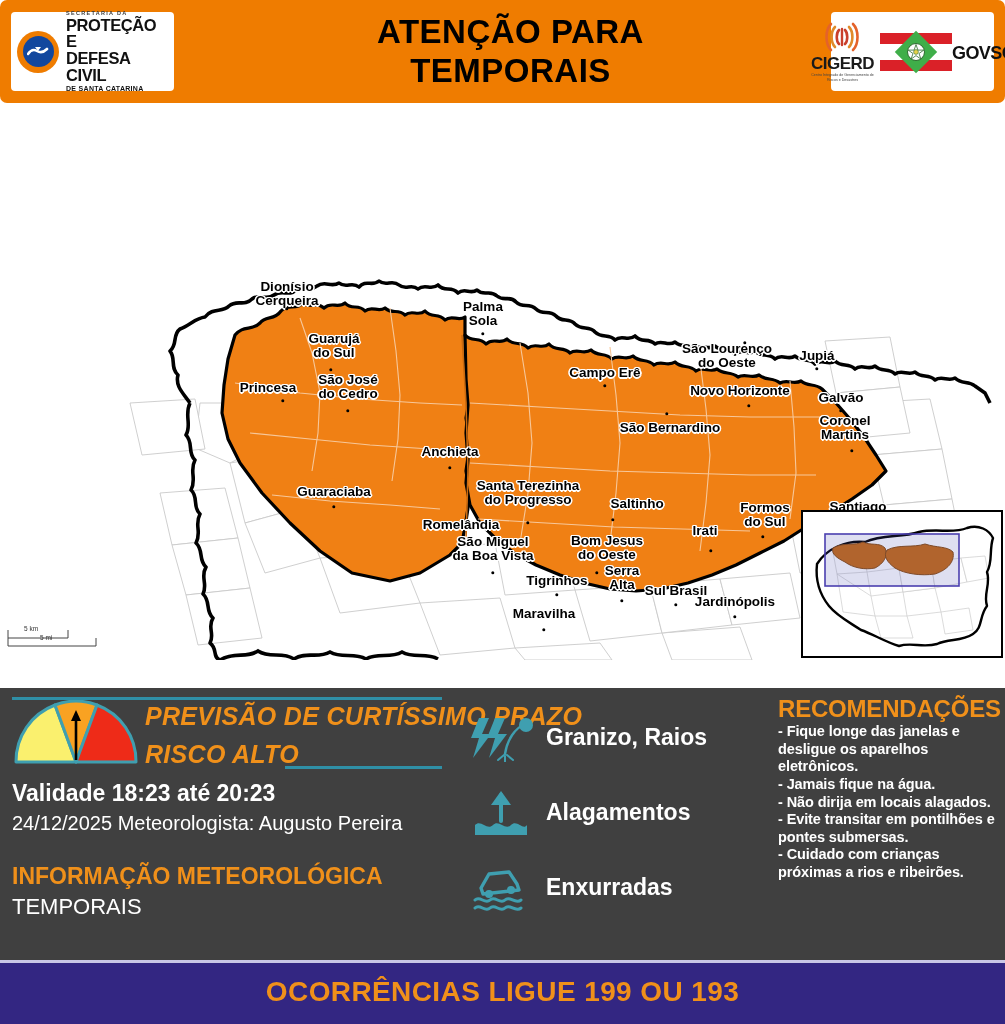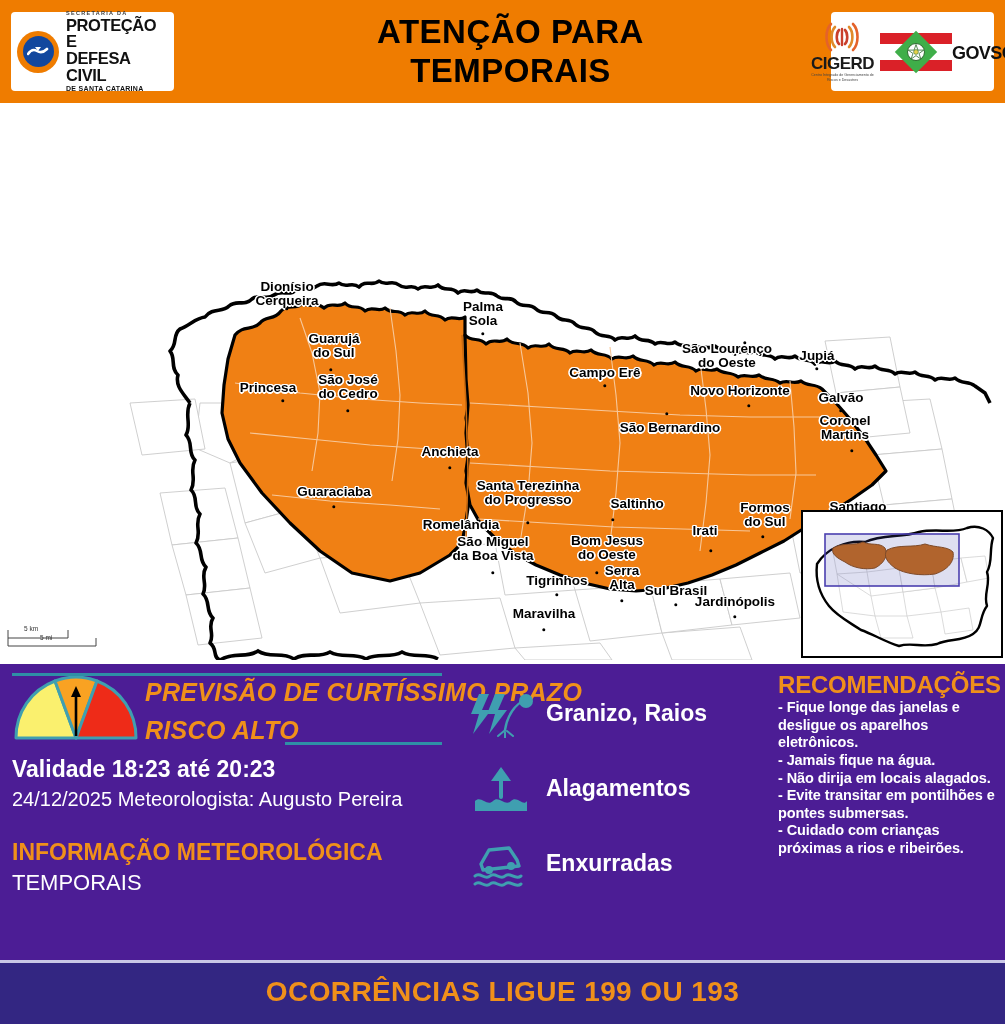--- a/index.html
+++ b/index.html
@@ -8,21 +8,21 @@
     background: #ffffff;
     font-family: "Liberation Sans", sans-serif;
     overflow: hidden;
   }
   #page { position: relative; width: 1005px; height: 1024px; background:#fff; }
 
   
   .header {
     position: absolute; left:0; top:0; width:1005px; height:103px;
     background:#ef7c00;
-    display:flex; align-items:center; justify-content:space-between;
+    display:flex; align-items:center; justify-content:space-between;border-radius:7px;
   }
   .logo-card {
     background:#fff; border-radius:4px;
     display:flex; align-items:center; justify-content:center;
   }
   .logo-left { margin-left:11px; width:163px; height:79px; padding:0 6px; }
   .pdc-wrap { display:flex; align-items:center; gap:7px; }
   .pdc-mark { width:42px; height:42px; border-radius:50%; background:#ef7c00;
               display:flex; align-items:center; justify-content:center; flex:0 0 auto;}
   .pdc-mark-in { width:31px; height:31px; border-radius:50%; background:#12479e;
@@ -72,21 +72,21 @@
   .city-dot { position:absolute; width:3.4px; height:3.4px; background:#000;
               border-radius:50%; transform:translate(-50%,-50%); }
 
   .scalebar { position:absolute; left:6px; bottom:10px; width:96px; height:26px; }
   .sb-txt { position:absolute; font-size:6.5px; color:#333; font-family:"Liberation Sans",sans-serif;}
 
   .inset { position:absolute; right:2px; bottom:2px; width:202px; height:148px;
            background:#fff; border:2px solid #000; overflow:hidden; }
 
   
-  .panel { position:absolute; left:0; top:664px; width:1005px; height:300px; background:#4c1d95; }
+  .panel { position:absolute; left:0; top:688px; width:1005px; height:300px; background:#404040; }
 
   .gauge-box { position:absolute; left:12px; top:12px; width:128px; height:64px; }
   .hrule { position:absolute; background:#2f8fa6; height:3px; }
 
   .prev-title {
     position:absolute; left:145px; top:14px;
     font-size:25px; font-weight:700; font-style:italic; color:#f0901a;
     letter-spacing:0.3px; white-space:nowrap;
   }
   .risk-title {

